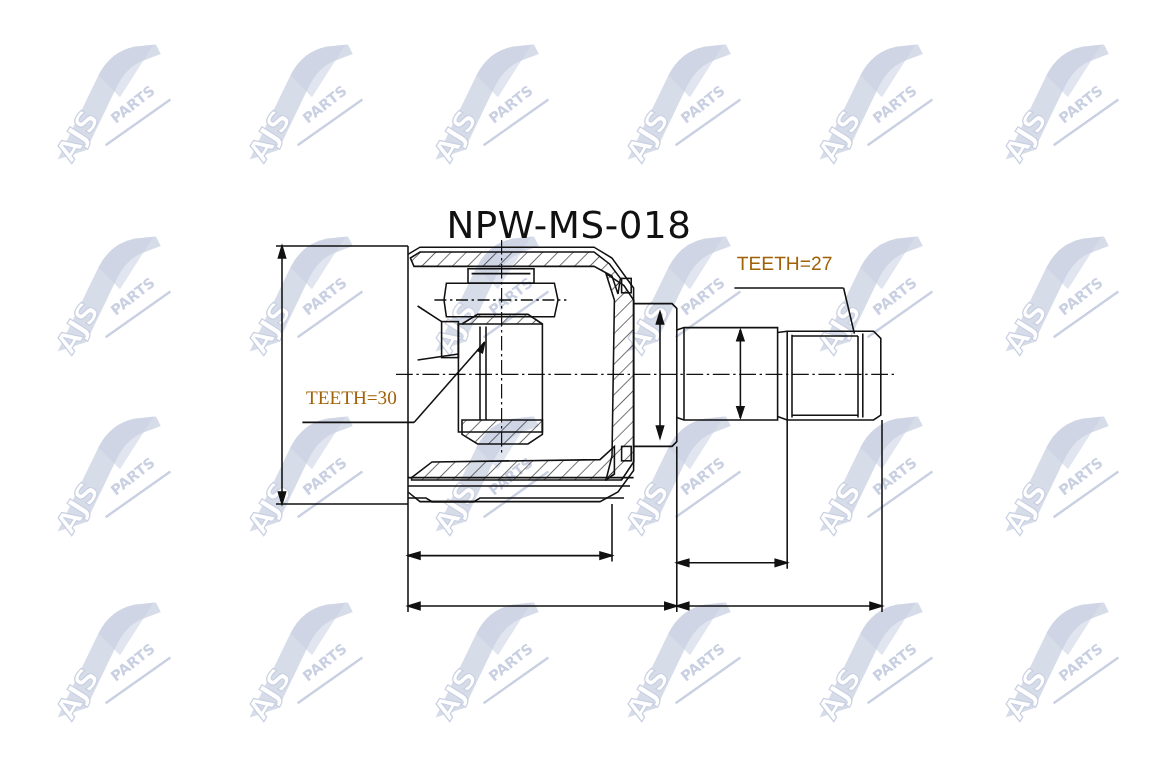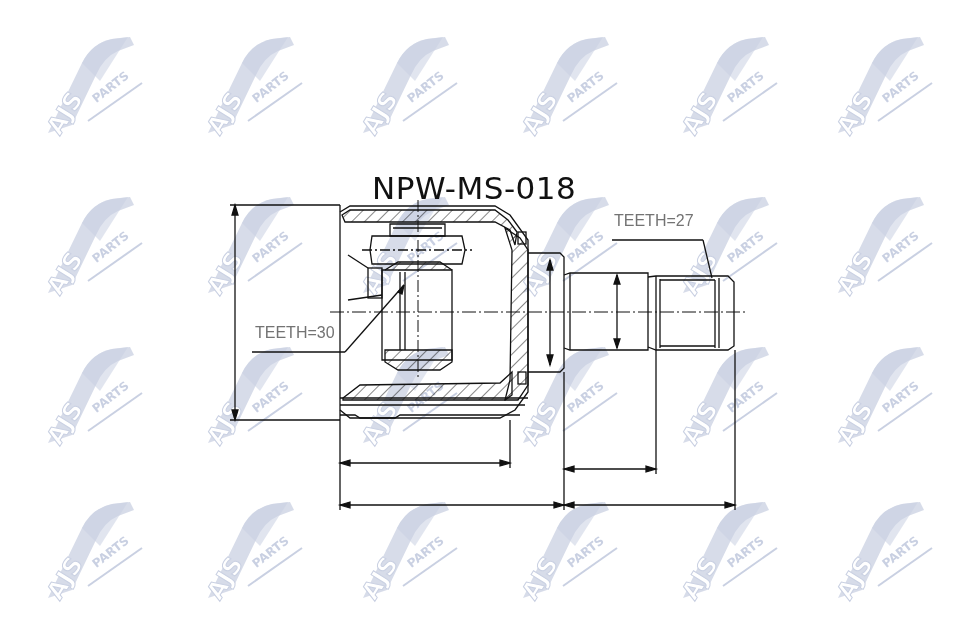--- a/index.html
+++ b/index.html
@@ -2,21 +2,21 @@
 <html><head>
   <meta charset="utf-8">
   <style>
     html, body { margin: 0; padding: 0; background: #ffffff; }
     body { width: 960px; height: 640px; position: relative; overflow: hidden;
            font-family: "Liberation Sans", sans-serif; }
     .canvas { position: absolute; left: 0; top: 0; width: 960px; height: 640px; }
     .wm { position: absolute; width: 120px; height: 120px; }
     .title { position: absolute; left: 372px; top: 142px; font-size: 31px; color: #111;
              font-family: "DejaVu Sans", sans-serif; letter-spacing: 0.5px; margin-top: 28px; }
-    .label { position: absolute; font-size: 16px; color: #737373;
+    .label { position: absolute; font-size: 16px; color: #a16207;
              font-family: "Liberation Sans", sans-serif; }
     svg { position: absolute; left: 0; top: 0; }
   </style>
 </head>
 <body>
 
 <div class="canvas">
   <div id="wm-layer">
       <div class="wm" style="left: 30px; top: 25px;"><svg width="120" height="120" viewBox="0 0 120 120" style="position:static">
           <path d="M18,108 L52,38 Q62,18 82,14 L100,12 L104,20 L88,26 Q74,32 66,50 L42,100 Z" fill="#c9d0e2" opacity="0.75"></path>
@@ -391,15 +391,15 @@
         <polygon points="340,505 350,502 350,508" fill="#111"></polygon>
         <polygon points="564,505 554,502 554,508" fill="#111"></polygon>
         <line x1="564" y1="505" x2="735" y2="505"></line>
         <polygon points="564,505 574,502 574,508" fill="#111"></polygon>
         <polygon points="735,505 725,502 725,508" fill="#111"></polygon>
       </g>
     </g>
   </svg>
 
   <div class="title">NPW-MS-018</div>
-  <div class="label" style="left:255px; top:324px;">TEETH=30</div>
+  <div class="label" style="left:255px; top:324px;font-family:Liberation Serif, serif;">TEETH=30</div>
   <div class="label" style="left:614px; top:212px;">TEETH=27</div>
 </div>
 
 </body></html>

